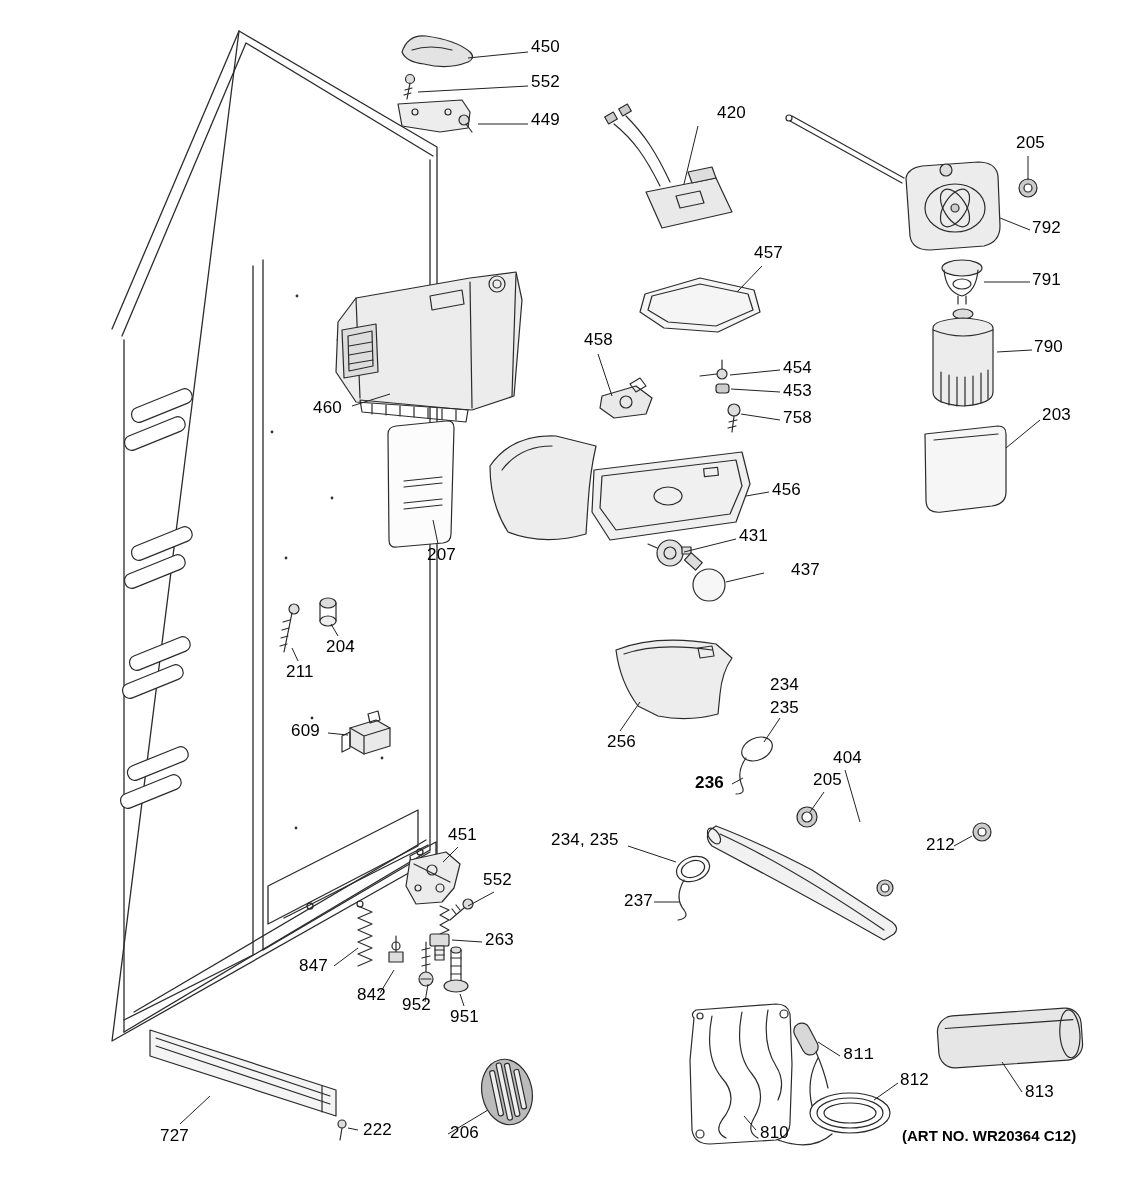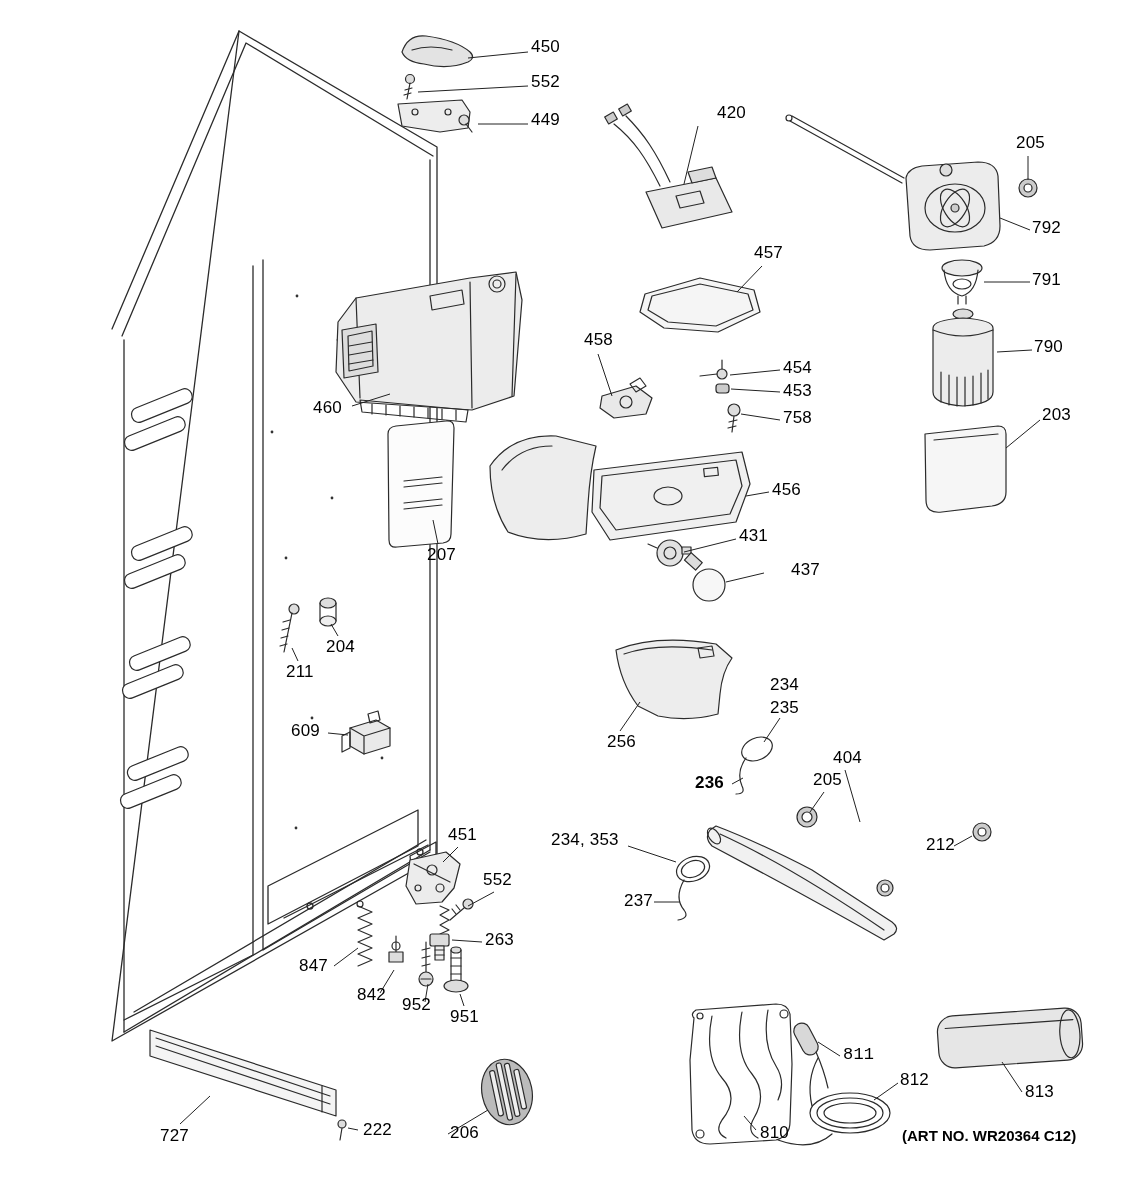--- a/index.html
+++ b/index.html
@@ -415,21 +415,21 @@
       <div class="part-label" style="left: 326px; top: 638px;">204</div>
       <div class="part-label" style="left: 286px; top: 663px;">211</div>
       <div class="part-label" style="left: 291px; top: 722px;">609</div>
       <div class="part-label" style="left: 607px; top: 733px;">256</div>
       <div class="part-label" style="left: 770px; top: 676px;">234</div>
       <div class="part-label" style="left: 770px; top: 699px;">235</div>
       <div class="part-label" style="left: 695px; top: 774px; font-weight: bold;">236</div>
       <div class="part-label" style="left: 833px; top: 749px;">404</div>
       <div class="part-label" style="left: 813px; top: 771px;">205</div>
       <div class="part-label" style="left: 926px; top: 836px;">212</div>
-      <div class="part-label" style="left: 551px; top: 831px;">234, 353</div>
+      <div class="part-label" style="left: 551px; top: 831px;">234, 235</div>
       <div class="part-label" style="left: 624px; top: 892px;">237</div>
       <div class="part-label" style="left: 448px; top: 826px;">451</div>
       <div class="part-label" style="left: 483px; top: 871px;">552</div>
       <div class="part-label" style="left: 485px; top: 931px;">263</div>
       <div class="part-label" style="left: 299px; top: 957px;">847</div>
       <div class="part-label" style="left: 357px; top: 986px;">842</div>
       <div class="part-label" style="left: 402px; top: 996px;">952</div>
       <div class="part-label" style="left: 450px; top: 1008px;">951</div>
       <div class="part-label" style="left: 160px; top: 1127px;">727</div>
       <div class="part-label" style="left: 363px; top: 1121px;">222</div>

